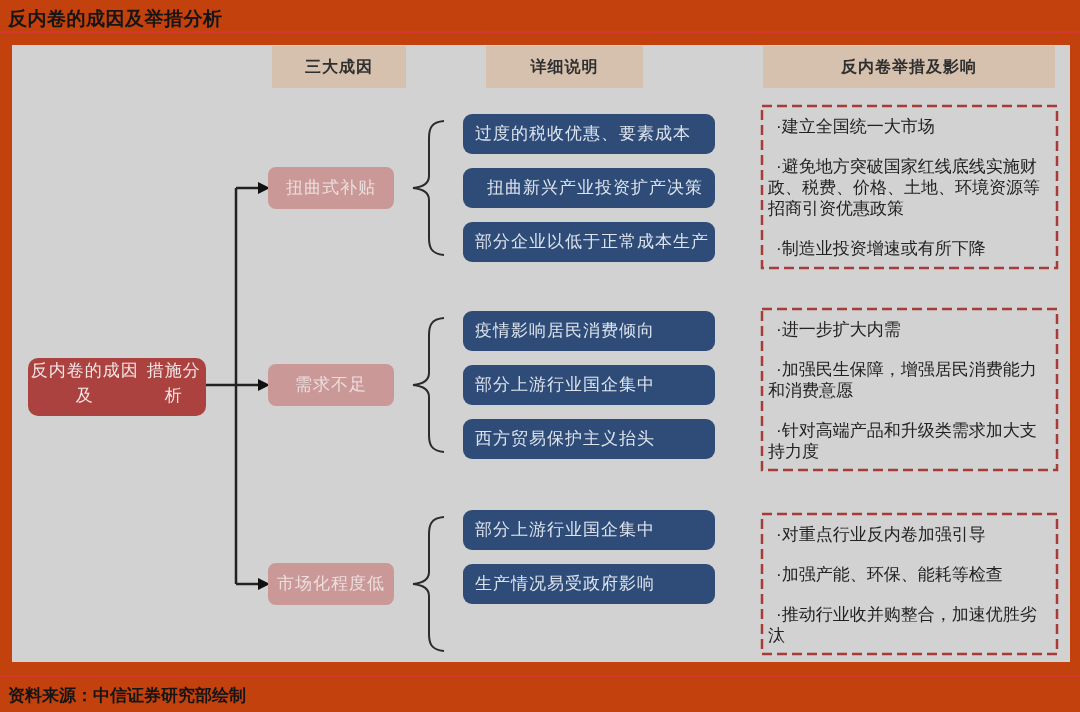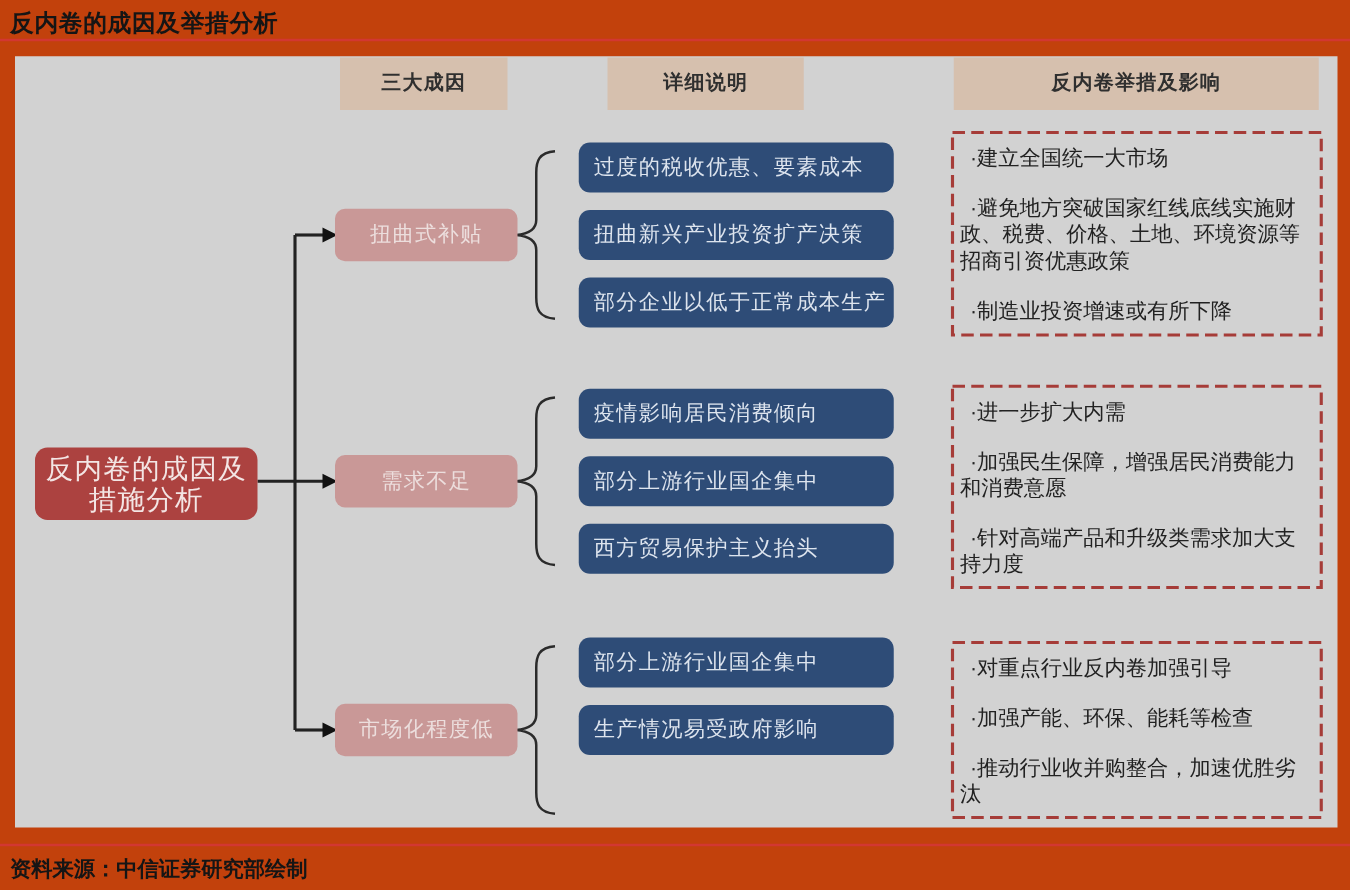--- a/index.html
+++ b/index.html
@@ -14,33 +14,33 @@
 
   .panel{position:absolute;left:12px;top:45px;width:1058px;height:617px;background:#d2d2d2;}
 
   .col-header{position:absolute;top:46px;height:42px;line-height:42px;text-align:center;
     background:#d6c0ae;color:#2f2f2f;font-size:16px;font-weight:600;letter-spacing:1px;}
   .col-header.h1{left:272px;width:134px;}
   .col-header.h2{left:486px;width:157px;}
   .col-header.h3{left:763px;width:292px;}
 
   .root-box{position:absolute;left:28px;top:358px;width:178px;height:58px;background:#ac4240;
-    border-radius:10px;color:#f3e5e4;font-size:22px;font-weight:500;text-align:center;
-    display:flex;flex-direction:column;justify-content:center;line-height:25px;letter-spacing:1px;}
+    border-radius:10px;color:#f3e5e4;font-size:17px;font-weight:500;text-align:center;
+    display:flex;flex-direction:row;justify-content:center;line-height:25px;letter-spacing:1px;}
 
-  .cause-box{position:absolute;left:268px;width:146px;height:42px;background:#c99897;border-radius:8px;
+  .cause-box{position:absolute;left:268px;width:126px;height:42px;background:#c99897;border-radius:8px;
     color:#ecdedd;font-size:17px;text-align:center;line-height:42px;letter-spacing:1px;}
   .cause-box.c1{top:167px;}
   .cause-box.c2{top:364px;}
   .cause-box.c3{top:563px;}
 
   .detail-box{position:absolute;left:463px;width:252px;height:40px;background:#2e4c77;border-radius:9px;
     color:#dde4ee;font-size:17px;line-height:40px;padding-left:12px;box-sizing:border-box;
     letter-spacing:1px;white-space:nowrap;overflow:hidden;}
-  .d11{top:114px;} .d12{top:168px;} .d13{top:222px;}
+  .d11{top:114px;} .d12{top:168px;text-align:center;} .d13{top:222px;}
   .d21{top:311px;} .d22{top:365px;} .d23{top:419px;}
   .d31{top:510px;} .d32{top:564px;} .d33{top:618px;}
 
   .measures-box{position:absolute;left:762px;width:295px;box-sizing:border-box;
     padding:10px 8px 8px 6px;color:#222222;font-size:17px;}
   .measures-box p{margin:0 0 19px 0;line-height:21px;text-indent:8px;}
   .measures-box p:last-child{margin-bottom:0;}
   .m1{top:106px;height:162px;}
   .m2{top:309px;height:161px;}
   .m3{top:514px;height:140px;}

